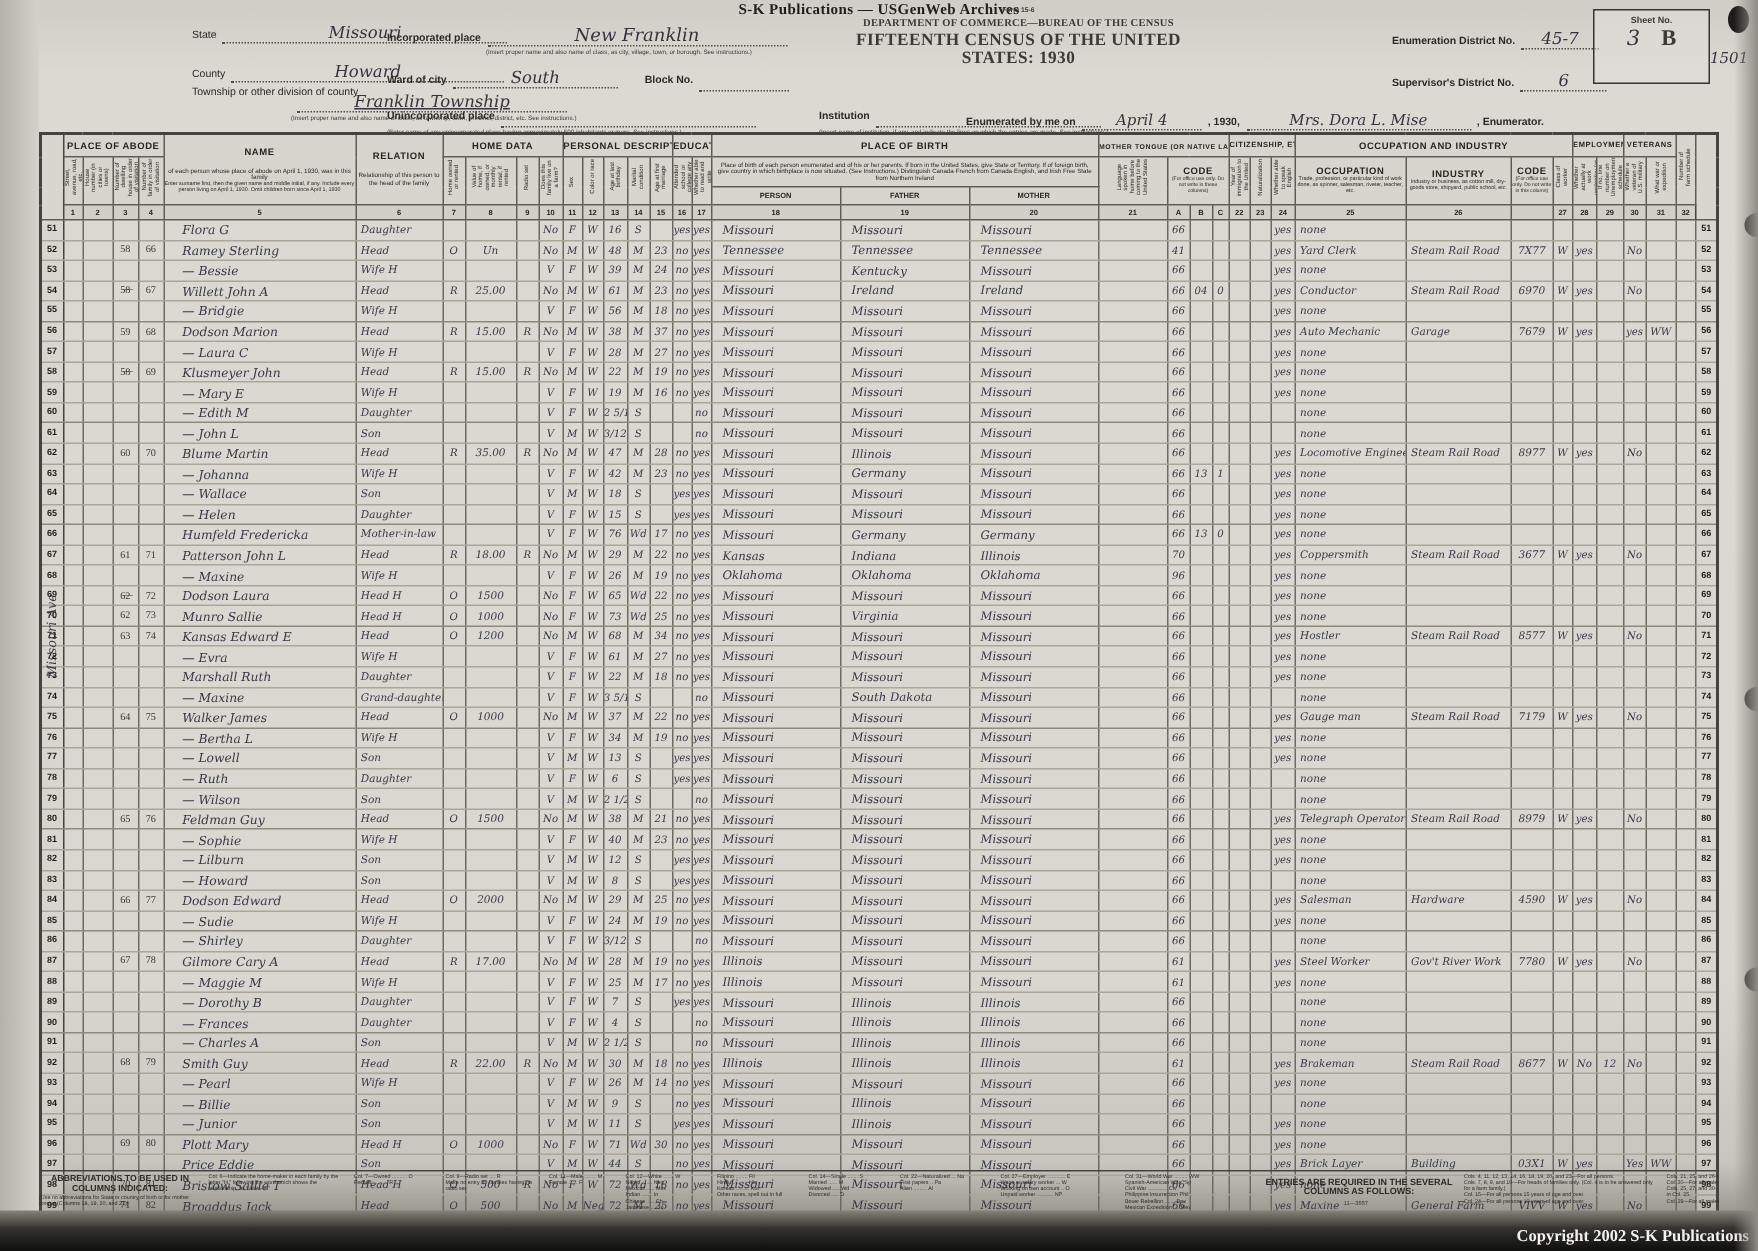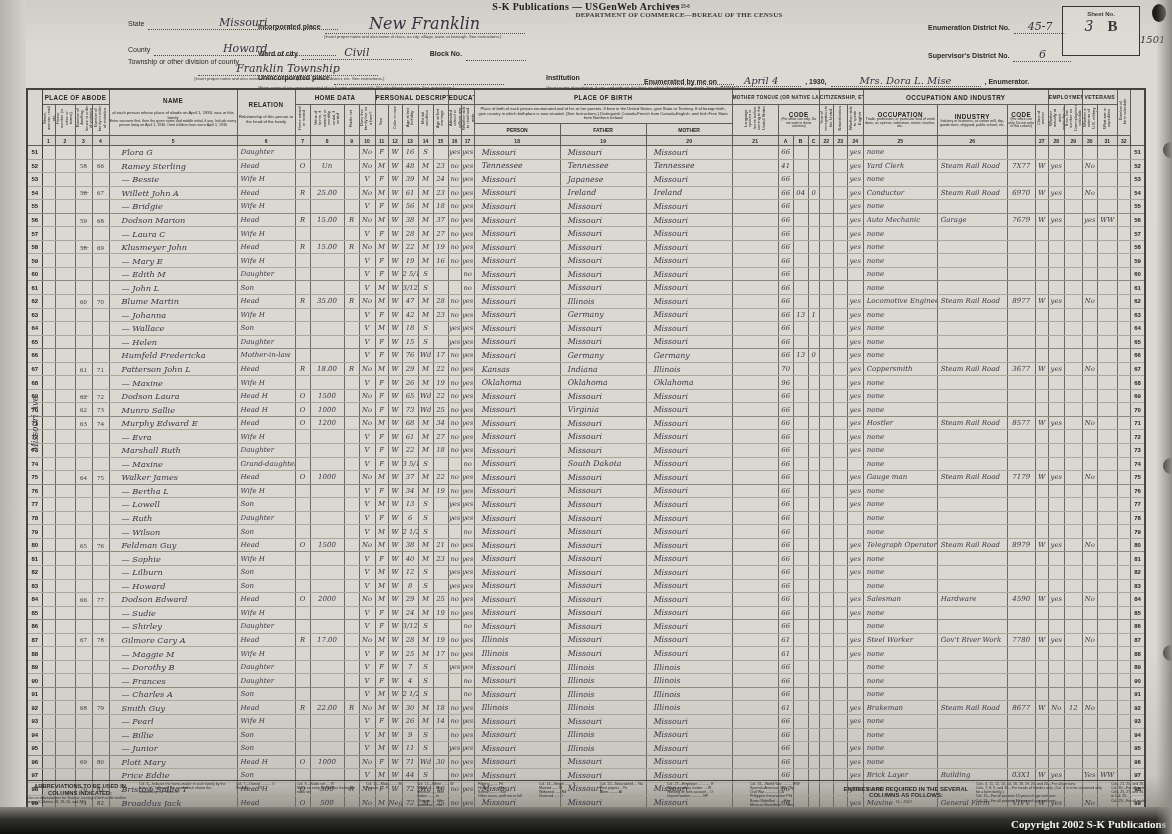--- a/index.html
+++ b/index.html
@@ -83,44 +83,45 @@
   <div class="hdr-item" style="left:128px;top:12px;">
     <span class="lbl">State</span>
     <span class="uline hw" style="width:190px;font-size:11px;">Missouri</span>
   </div>
   <div class="hdr-item" style="left:128px;top:38px;">
     <span class="lbl">County</span>
     <span class="uline hw" style="width:182px;font-size:11px;">Howard</span>
   </div>
   <div class="hdr-item" style="left:128px;top:58px;width:420px;">
     <span class="lbl" style="display:inline-block;width:66px;line-height:1.05;vertical-align:top;">Township or other division of county</span>
-    <span class="uline hw" style="width:180px;font-size:11px;">Franklin Township</span>
+    <span class="uline hw" style="width:180px;font-size:11px;text-decoration:underline;">Franklin Township</span>
     <div class="note" style="margin-left:66px;">(Insert proper name and also name of class, as township, town, precinct, district, etc.  See instructions.)</div>
   </div>
 
   <div class="hdr-item" style="left:258px;top:14px;">
     <span class="lbl b">Incorporated place</span>
-    <span class="uline hw" style="width:200px;font-size:16px;">New Franklin</span>
+    <span class="uline hw" style="width:200px;font-size:12px;">New Franklin</span>
     <div class="note" style="margin-left:66px;">(Insert proper name and also name of class, as city, village, town, or borough.  See instructions.)</div>
   </div>
   <div class="hdr-item" style="left:258px;top:42px;">
     <span class="lbl b">Ward of city</span>
-    <span class="uline hw" style="width:110px;font-size:11px;">Civil</span>
+    <span class="uline hw" style="width:110px;font-size:11px;">South</span>
     <span class="lbl b" style="margin-left:14px;">Block No.</span>
     <span class="uline" style="width:60px;">&nbsp;</span>
   </div>
   <div class="hdr-item" style="left:258px;top:66px;width:290px;">
     <span class="lbl b">Unincorporated place</span>
     <span class="uline" style="width:170px;">&nbsp;</span>
     <div class="note">(Enter name of any unincorporated place having approximately 500 inhabitants or more.  See instructions.)</div>
   </div>
 
   <div class="titles">
     <div class="form-no">Form 15-6</div>
     <div class="dept">DEPARTMENT OF COMMERCE—BUREAU OF THE CENSUS</div>
+    <div class="census">FIFTEENTH CENSUS OF THE UNITED STATES: 1930</div>
   </div>
 
   <div class="hdr-item" style="left:546px;top:66px;width:230px;">
     <span class="lbl b">Institution</span>
     <span class="uline" style="width:150px;">&nbsp;</span>
     <div class="note">(Insert name of institution, if any, and indicate the lines on which the entries are made.  See instructions.)</div>
   </div>
   <div class="hdr-item" style="left:644px;top:70px;">
     <span class="lbl b">Enumerated by me on</span>
     <span class="uline hw" style="width:80px;font-size:10px;">April 4</span>
@@ -391,21 +392,21 @@
           <td class="sm hwc"></td>
           <td class="sm hwc">V</td>
           <td class="sm hwc">F</td>
           <td class="sm hwc">W</td>
           <td class="sm hwc">39</td>
           <td class="sm hwc">M</td>
           <td class="sm hwc">24</td>
           <td class="sm hwc">no</td>
           <td class="sm hwc">yes</td>
           <td class="pob hwc">Missouri</td>
-          <td class="pob hwc">Japanese</td>
+          <td class="pob hwc">Kentucky</td>
           <td class="pob hwc">Missouri</td>
           <td class="hwc"></td>
           <td class="sm hwc">66</td>
           <td class="sm hwc"></td>
           <td class="sm hwc"></td>
           <td class="sm hwc"></td>
           <td class="sm hwc"></td>
           <td class="sm hwc">yes</td>
           <td class="occ hwc">none</td>
           <td class="occ hwc"></td>
@@ -1097,21 +1098,21 @@
           <td class="sm hwc"></td>
           <td class="sm hwc"></td>
           <td class="ln">70</td>
         </tr>
         <tr>
           <td class="ln">71</td>
           <td class=""></td>
           <td class=""></td>
           <td class="sm">63</td>
           <td class="sm">74</td>
-          <td class="name hwc">Murphy Edward E</td>
+          <td class="name hwc">Kansas Edward E</td>
           <td class="rel hwc">Head</td>
           <td class="sm hwc">O</td>
           <td class="val hwc">1200</td>
           <td class="sm hwc"></td>
           <td class="sm hwc">No</td>
           <td class="sm hwc">M</td>
           <td class="sm hwc">W</td>
           <td class="sm hwc">68</td>
           <td class="sm hwc">M</td>
           <td class="sm hwc">34</td>

